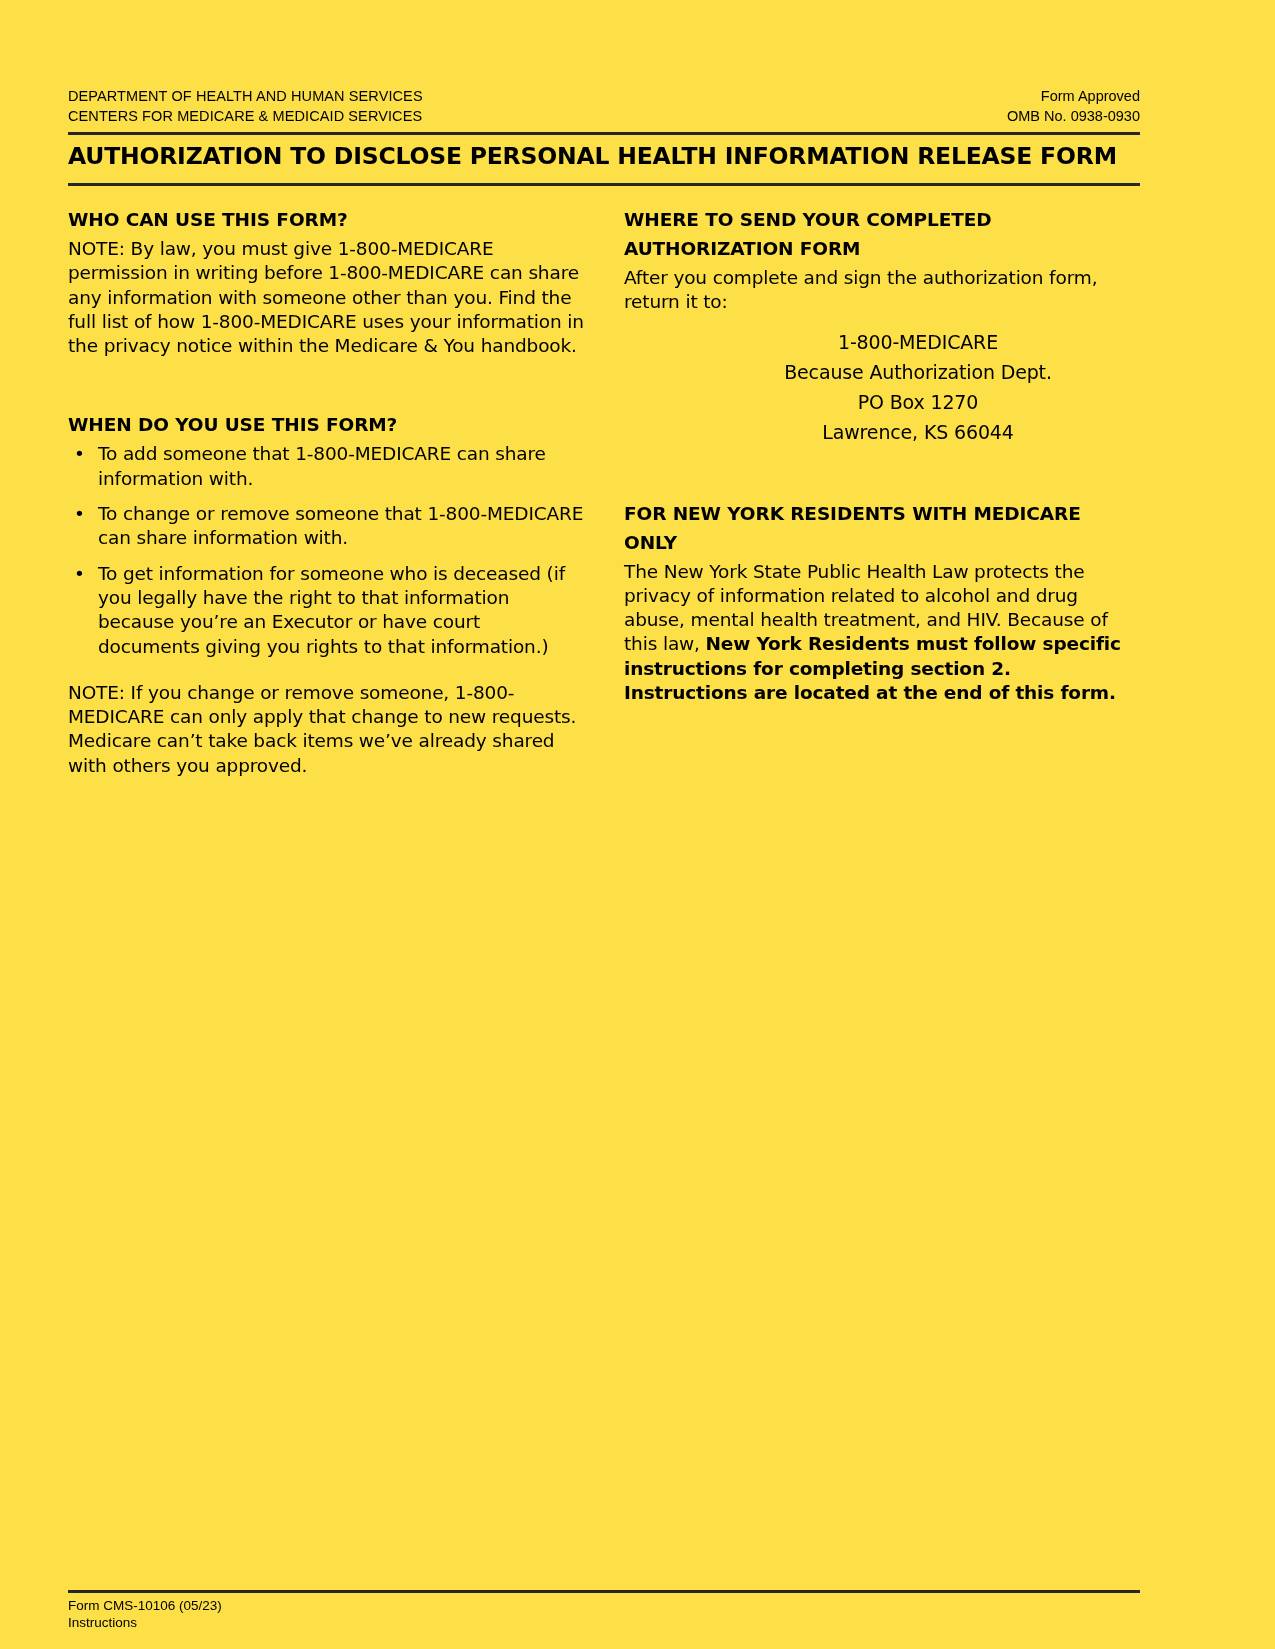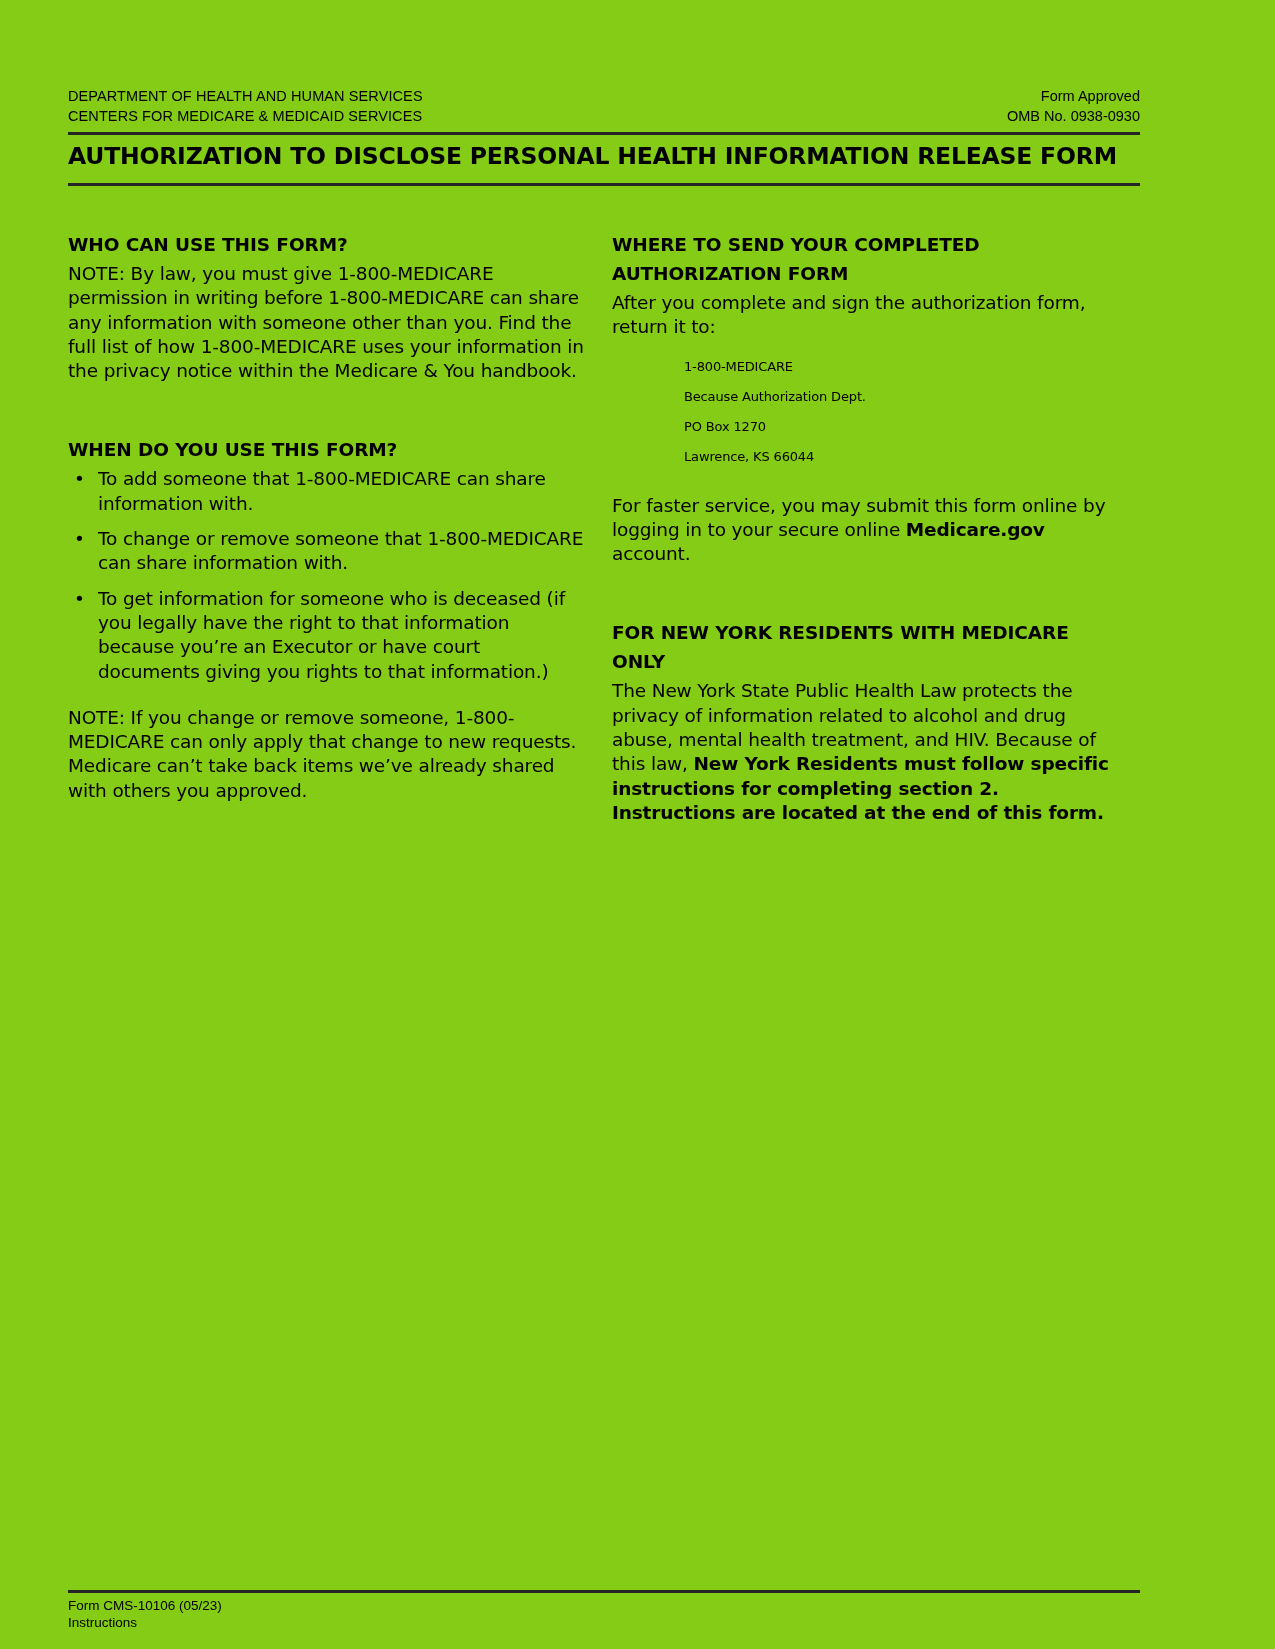--- a/index.html
+++ b/index.html
@@ -8,21 +8,21 @@
     background: #ffffff;
   }
   body {
     font-family: "DejaVu Sans", sans-serif;
     color: #000000;
   }
   .page {
     position: relative;
     width: 1275px;
     height: 1649px;
-    background: #84cc16;
+    background: #fde047;
     box-sizing: border-box;
     padding: 0;
     overflow: hidden;
   }
   .sheet {
     position: absolute;
     left: 68px;
     top: 0;
     width: 1072px;
     height: 1649px;
@@ -83,22 +83,21 @@
     line-height: 30px;
   }
 
   
   .columns {
     position: absolute;
     top: 205px;
     left: 0;
     width: 1072px;
     display: flex;
-    gap: 28px;
-    margin-top: 25px;
+    gap: 40px;
   }
   .col {
     width: 516px;
   }
   .col.right {
     width: 516px;
   }
 
   h2.section-head {
     font-family: "DejaVu Sans", sans-serif;
@@ -147,23 +146,24 @@
     font-size: 18.5px;
     line-height: 24.3px;
   }
 
   .address-block {
     margin: 12px 0 22px 0;
     padding-left: 72px;
   }
   .address-block .addr-line {
     font-family: "DejaVu Sans", sans-serif;
-    font-size: 13px;
+    font-size: 19px;
     line-height: 30px;
     letter-spacing: -0.15px;
+    text-align: center;
   }
 
   b, strong { font-weight: bold; }
 
   
   .rule-footer {
     position: absolute;
     top: 1590px;
     left: 0;
     width: 1072px;
@@ -240,21 +240,20 @@
 
         <p class="body tight">After you complete and sign the authorization form, return it to:</p>
 
         <div class="address-block">
           <div class="addr-line">1-800-MEDICARE</div>
           <div class="addr-line">Because Authorization Dept.</div>
           <div class="addr-line">PO Box 1270</div>
           <div class="addr-line">Lawrence, KS 66044</div>
         </div>
 
-        <p class="body"><span>For faster service, you may submit this form online by logging in to your secure online </span><b>Medicare.gov</b><span> account.</span></p>
 
         <div class="spacer-before-head"></div>
 
         <h2 class="section-head">FOR NEW YORK RESIDENTS WITH MEDICARE ONLY</h2>
 
         <p class="body"><span>The New York State Public Health Law protects the privacy of information related to alcohol and drug abuse, mental health treatment, and HIV. Because of this law, </span><b>New York Residents must follow specific instructions for completing section 2. Instructions are located at the end of this form.</b></p>
 
       </div>
 
     </div>

